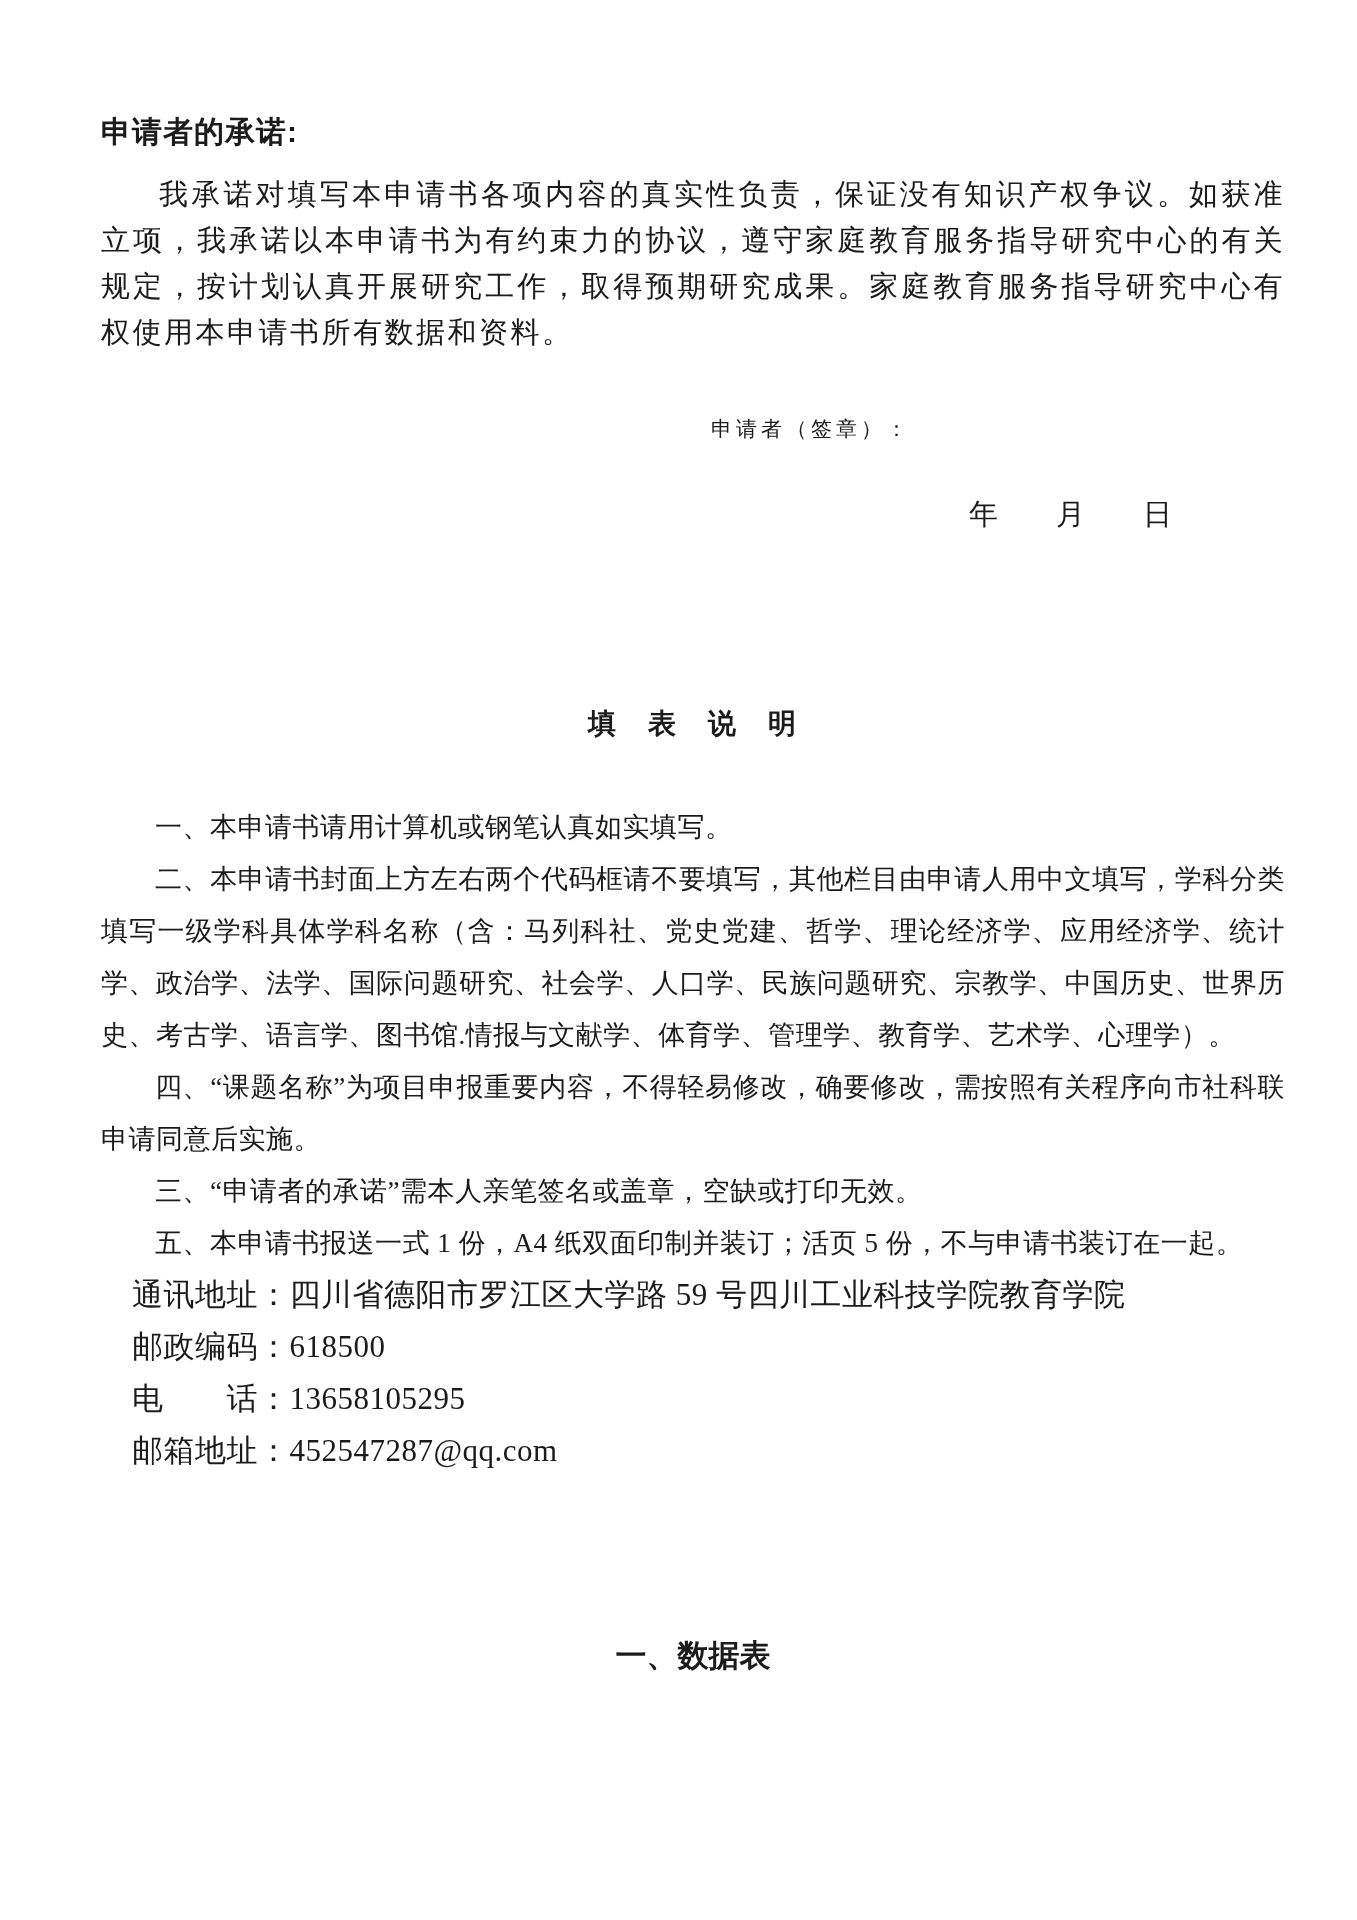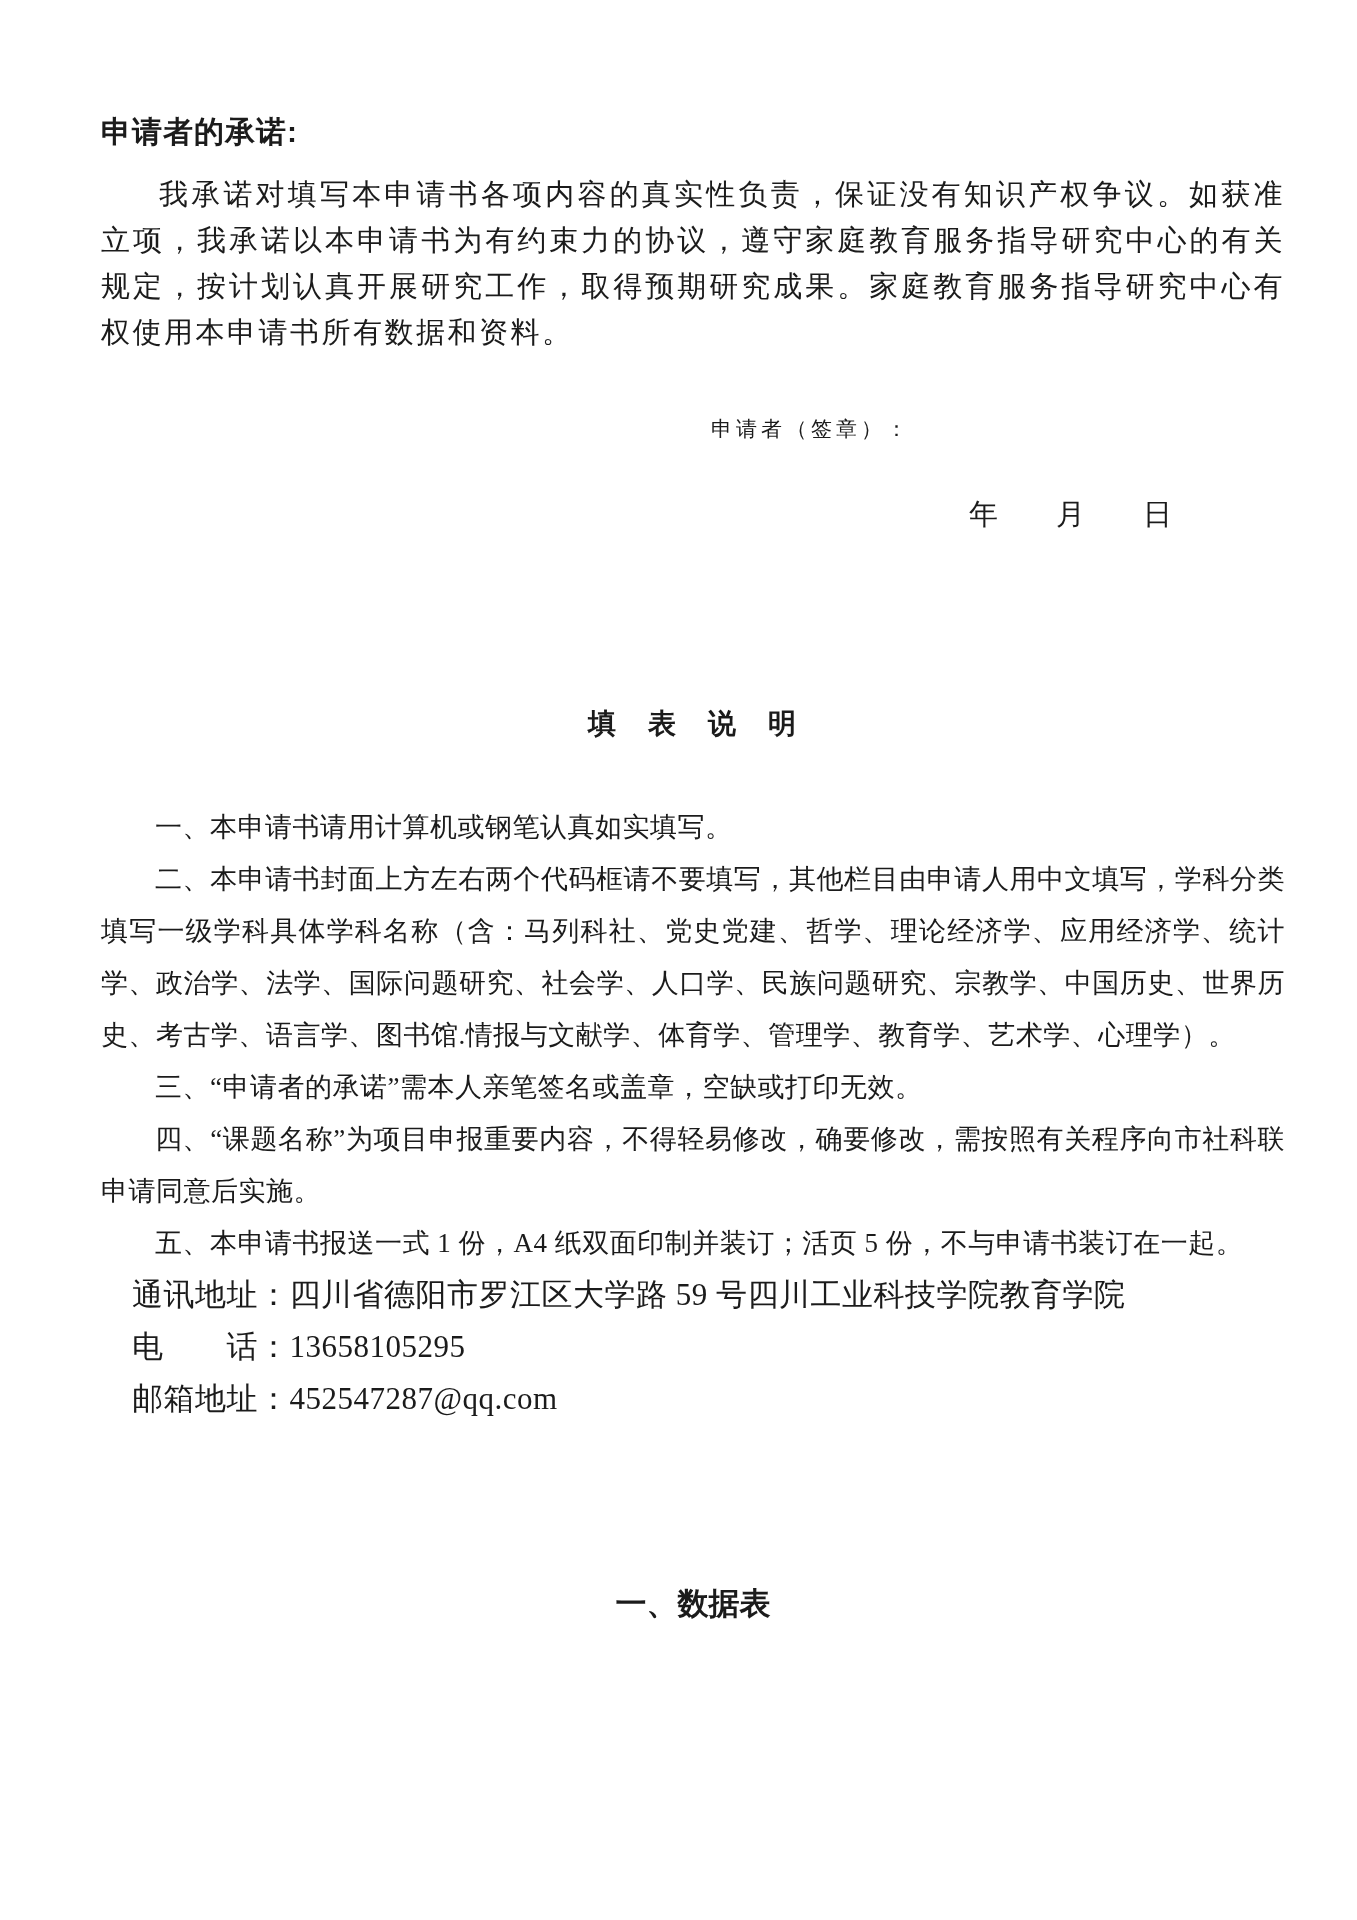--- a/index.html
+++ b/index.html
@@ -99,25 +99,26 @@
 
     <p class="sig-line">申请者（签章）：</p>
 
     <p class="date-line">年　　月　　日</p>
 
     <h1 class="instructions-title">填　表　说　明</h1>
 
     <div class="instructions">
       <p class="instr-item">一、本申请书请用计算机或钢笔认真如实填写。</p>
       <p class="instr-item">二、本申请书封面上方左右两个代码框请不要填写，其他栏目由申请人用中文填写，学科分类填写一级学科具体学科名称（含：马列科社、党史党建、哲学、理论经济学、应用经济学、统计学、政治学、法学、国际问题研究、社会学、人口学、民族问题研究、宗教学、中国历史、世界历史、考古学、语言学、图书馆.情报与文献学、体育学、管理学、教育学、艺术学、心理学）。</p>
+      <p class="instr-item">四、“课题名称”为项目申报重要内容，不得轻易修改，确要修改，需按照有关程序向市社科联申请同意后实施。</p>
       <p class="instr-item">三、“申请者的承诺”需本人亲笔签名或盖章，空缺或打印无效。</p>
-      <p class="instr-item">四、“课题名称”为项目申报重要内容，不得轻易修改，确要修改，需按照有关程序向市社科联申请同意后实施。</p>
       <p class="instr-item">五、本申请书报送一式 1 份，A4 纸双面印制并装订；活页 5 份，不与申请书装订在一起。</p>
 
       <p class="contact-line">通讯地址：四川省德阳市罗江区大学路 59 号四川工业科技学院教育学院</p>
+      <p class="contact-line">邮政编码：618500</p>
       <p class="contact-line">电　　话：13658105295</p>
       <p class="contact-line">邮箱地址：452547287@qq.com</p>
     </div>
 
     <h3 class="section-heading">一、数据表</h3>
 
   </div>
 </div>
 
 </body></html>

